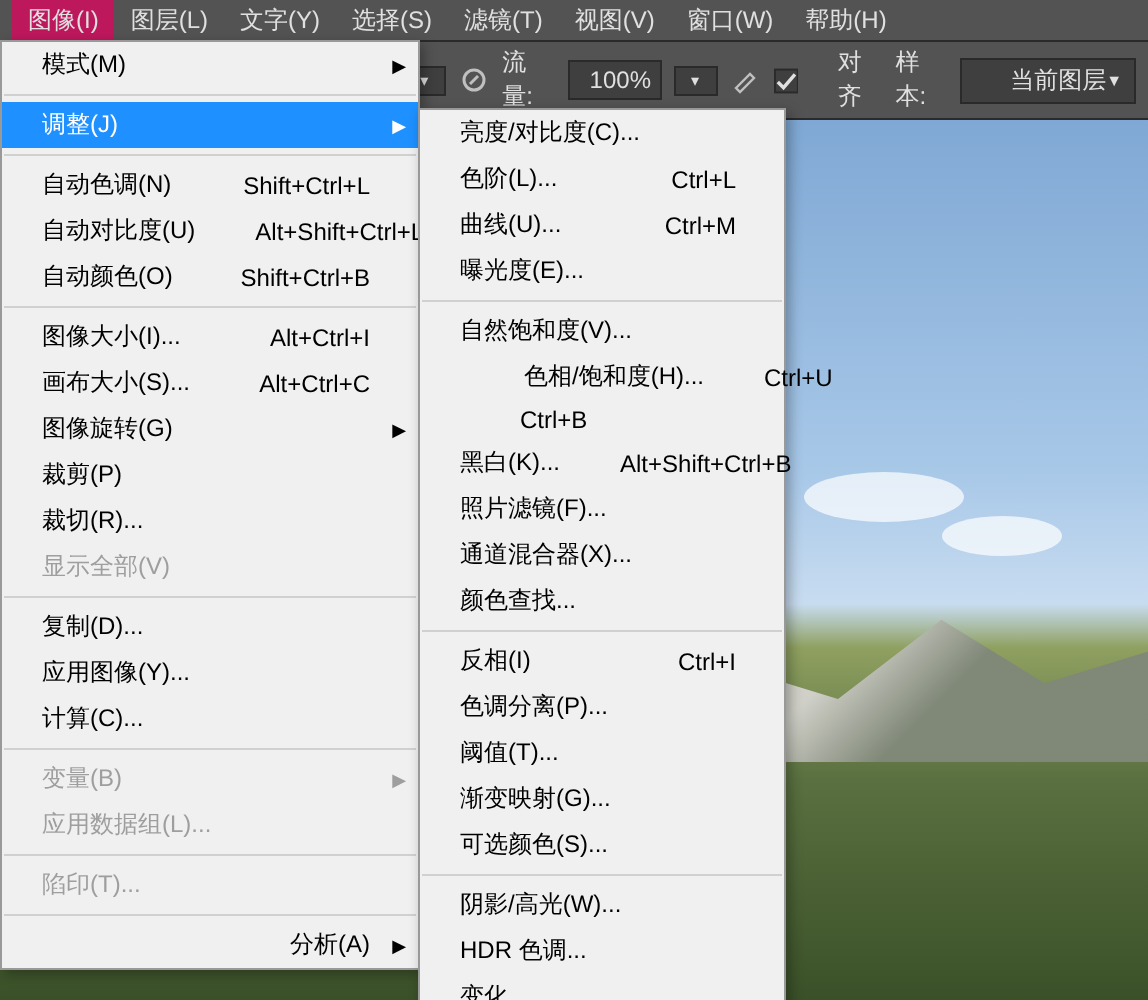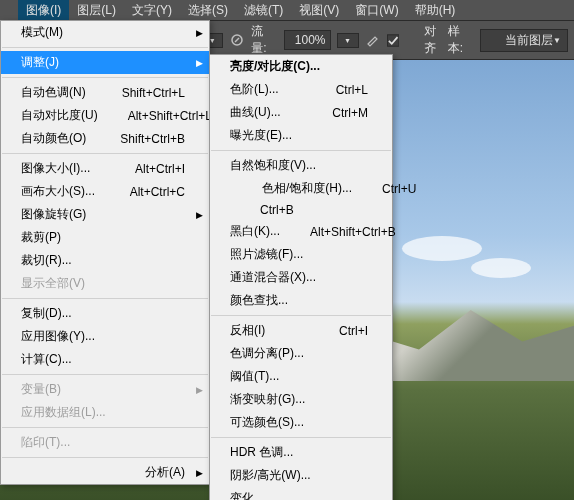--- a/index.html
+++ b/index.html
@@ -5,27 +5,27 @@
   * { margin: 0; padding: 0; box-sizing: border-box; font-family: "Microsoft YaHei", sans-serif; font-size: 12px; }
   body { width: 574px; height: 500px; background: #000; overflow: hidden; position: relative; }
   .canvas-bg { position: absolute; top: 60px; left: 0; right: 0; bottom: 0; background: linear-gradient(to bottom, #7fa8d4 0%, #a8c8e8 40%, #c8dcf0 55%, #8fa060 60%, #5a7040 75%, #3a5028 100%); }
   .mountain { position: absolute; top: 55%; left: 55%; width: 45%; height: 18%; background: linear-gradient(135deg, #d0d0c8 40%, #808878 60%); clip-path: polygon(0 100%, 20% 40%, 40% 60%, 60% 10%, 80% 50%, 100% 30%, 100% 100%); }
   .cloud { position: absolute; background: rgba(255,255,255,0.7); border-radius: 50%; }
   .cloud1 { top: 40%; left: 70%; width: 80px; height: 25px; }
   .cloud2 { top: 45%; left: 82%; width: 60px; height: 20px; }
 
   .menubar { position: absolute; top: 0; left: 0; right: 0; height: 20px; background: #535353; display: flex; align-items: center; padding: 0 6px; color: #e0e0e0; }
   .menubar-item { padding: 2px 8px; cursor: default; }
-  .menubar-item.active { background: #0c4a6e; margin-left: 12px; }
+  .menubar-item.active { background: #be185d; }
 
   .toolbar { position: absolute; top: 20px; left: 0; right: 0; height: 40px; background: #535353; border-top: 1px solid #2a2a2a; border-bottom: 1px solid #2a2a2a; display: flex; align-items: center; padding: 0 6px; color: #e0e0e0; gap: 6px; }
   .toolbar-btn { background: #3f3f3f; border: 1px solid #2a2a2a; padding: 2px 8px; color: #e0e0e0; display: inline-flex; align-items: center; gap: 4px; }
   .dd-arrow { font-size: 8px; }
   .pct-box { background: #3f3f3f; border: 1px solid #2a2a2a; padding: 2px 4px; color: #e0e0e0; width: 48px; display: inline-block; text-align: right; }
-  .checkbox { display: inline-flex; align-items: center; gap: 20px; text-align: center; }
+  .checkbox { display: inline-flex; align-items: center; gap: 20px; }
   .checkbox svg { width: 13px; height: 13px; }
   .select { background: #3f3f3f; border: 1px solid #2a2a2a; padding: 2px 6px; color: #e0e0e0; width: 90px; display: inline-flex; justify-content: flex-end; align-items: center; }
 
   .dropdown { position: absolute; background: #f0f0f0; border: 1px solid #999; box-shadow: 2px 2px 6px rgba(0,0,0,0.3); color: #000; }
   .dropdown-row { display: flex; justify-content: space-between; align-items: center; padding: 3px 24px 3px 20px; white-space: nowrap; cursor: default; }
   .dropdown-row .shortcut { color: #000; margin-left: 30px; }
   .dropdown-row.disabled { color: #9e9e9e; }
   .dropdown-row.highlight { background: #1e90ff; color: #fff; }
   .dropdown-sep { height: 1px; background: #d0d0d0; margin: 3px 1px; }
   .submenu-arrow { position: absolute; right: 6px; font-size: 9px; }
@@ -160,21 +160,21 @@
       <span>陷印(T)...</span>
     </div>
     <div class="dropdown-sep"></div>
     <div class="dropdown-row" style="position: relative; justify-content: flex-end;">
       <span>分析(A)</span>
       <span class="submenu-arrow">▶</span>
     </div>
   </div>
 
 <div class="dropdown dd2" id="dd2">
-    <div class="dropdown-row" style="position: relative; font-weight: bold;">
+    <div class="dropdown-row" style="position: relative;">
       <span>亮度/对比度(C)...</span>
     </div>
     <div class="dropdown-row" style="position: relative;">
       <span>色阶(L)...</span>
       <span class="shortcut">Ctrl+L</span>
     </div>
     <div class="dropdown-row" style="position: relative;">
       <span>曲线(U)...</span>
       <span class="shortcut">Ctrl+M</span>
     </div>
@@ -217,21 +217,21 @@
       <span>阈值(T)...</span>
     </div>
     <div class="dropdown-row" style="position: relative;">
       <span>渐变映射(G)...</span>
     </div>
     <div class="dropdown-row" style="position: relative;">
       <span>可选颜色(S)...</span>
     </div>
     <div class="dropdown-sep"></div>
     <div class="dropdown-row" style="position: relative;">
+      <span>阴影/高光(W)...</span>
+    </div>
+    <div class="dropdown-row" style="position: relative;">
       <span>HDR 色调...</span>
     </div>
     <div class="dropdown-row" style="position: relative;">
-      <span>阴影/高光(W)...</span>
-    </div>
-    <div class="dropdown-row" style="position: relative;">
       <span>变化...</span>
     </div>
   </div>
 
 </body></html>

